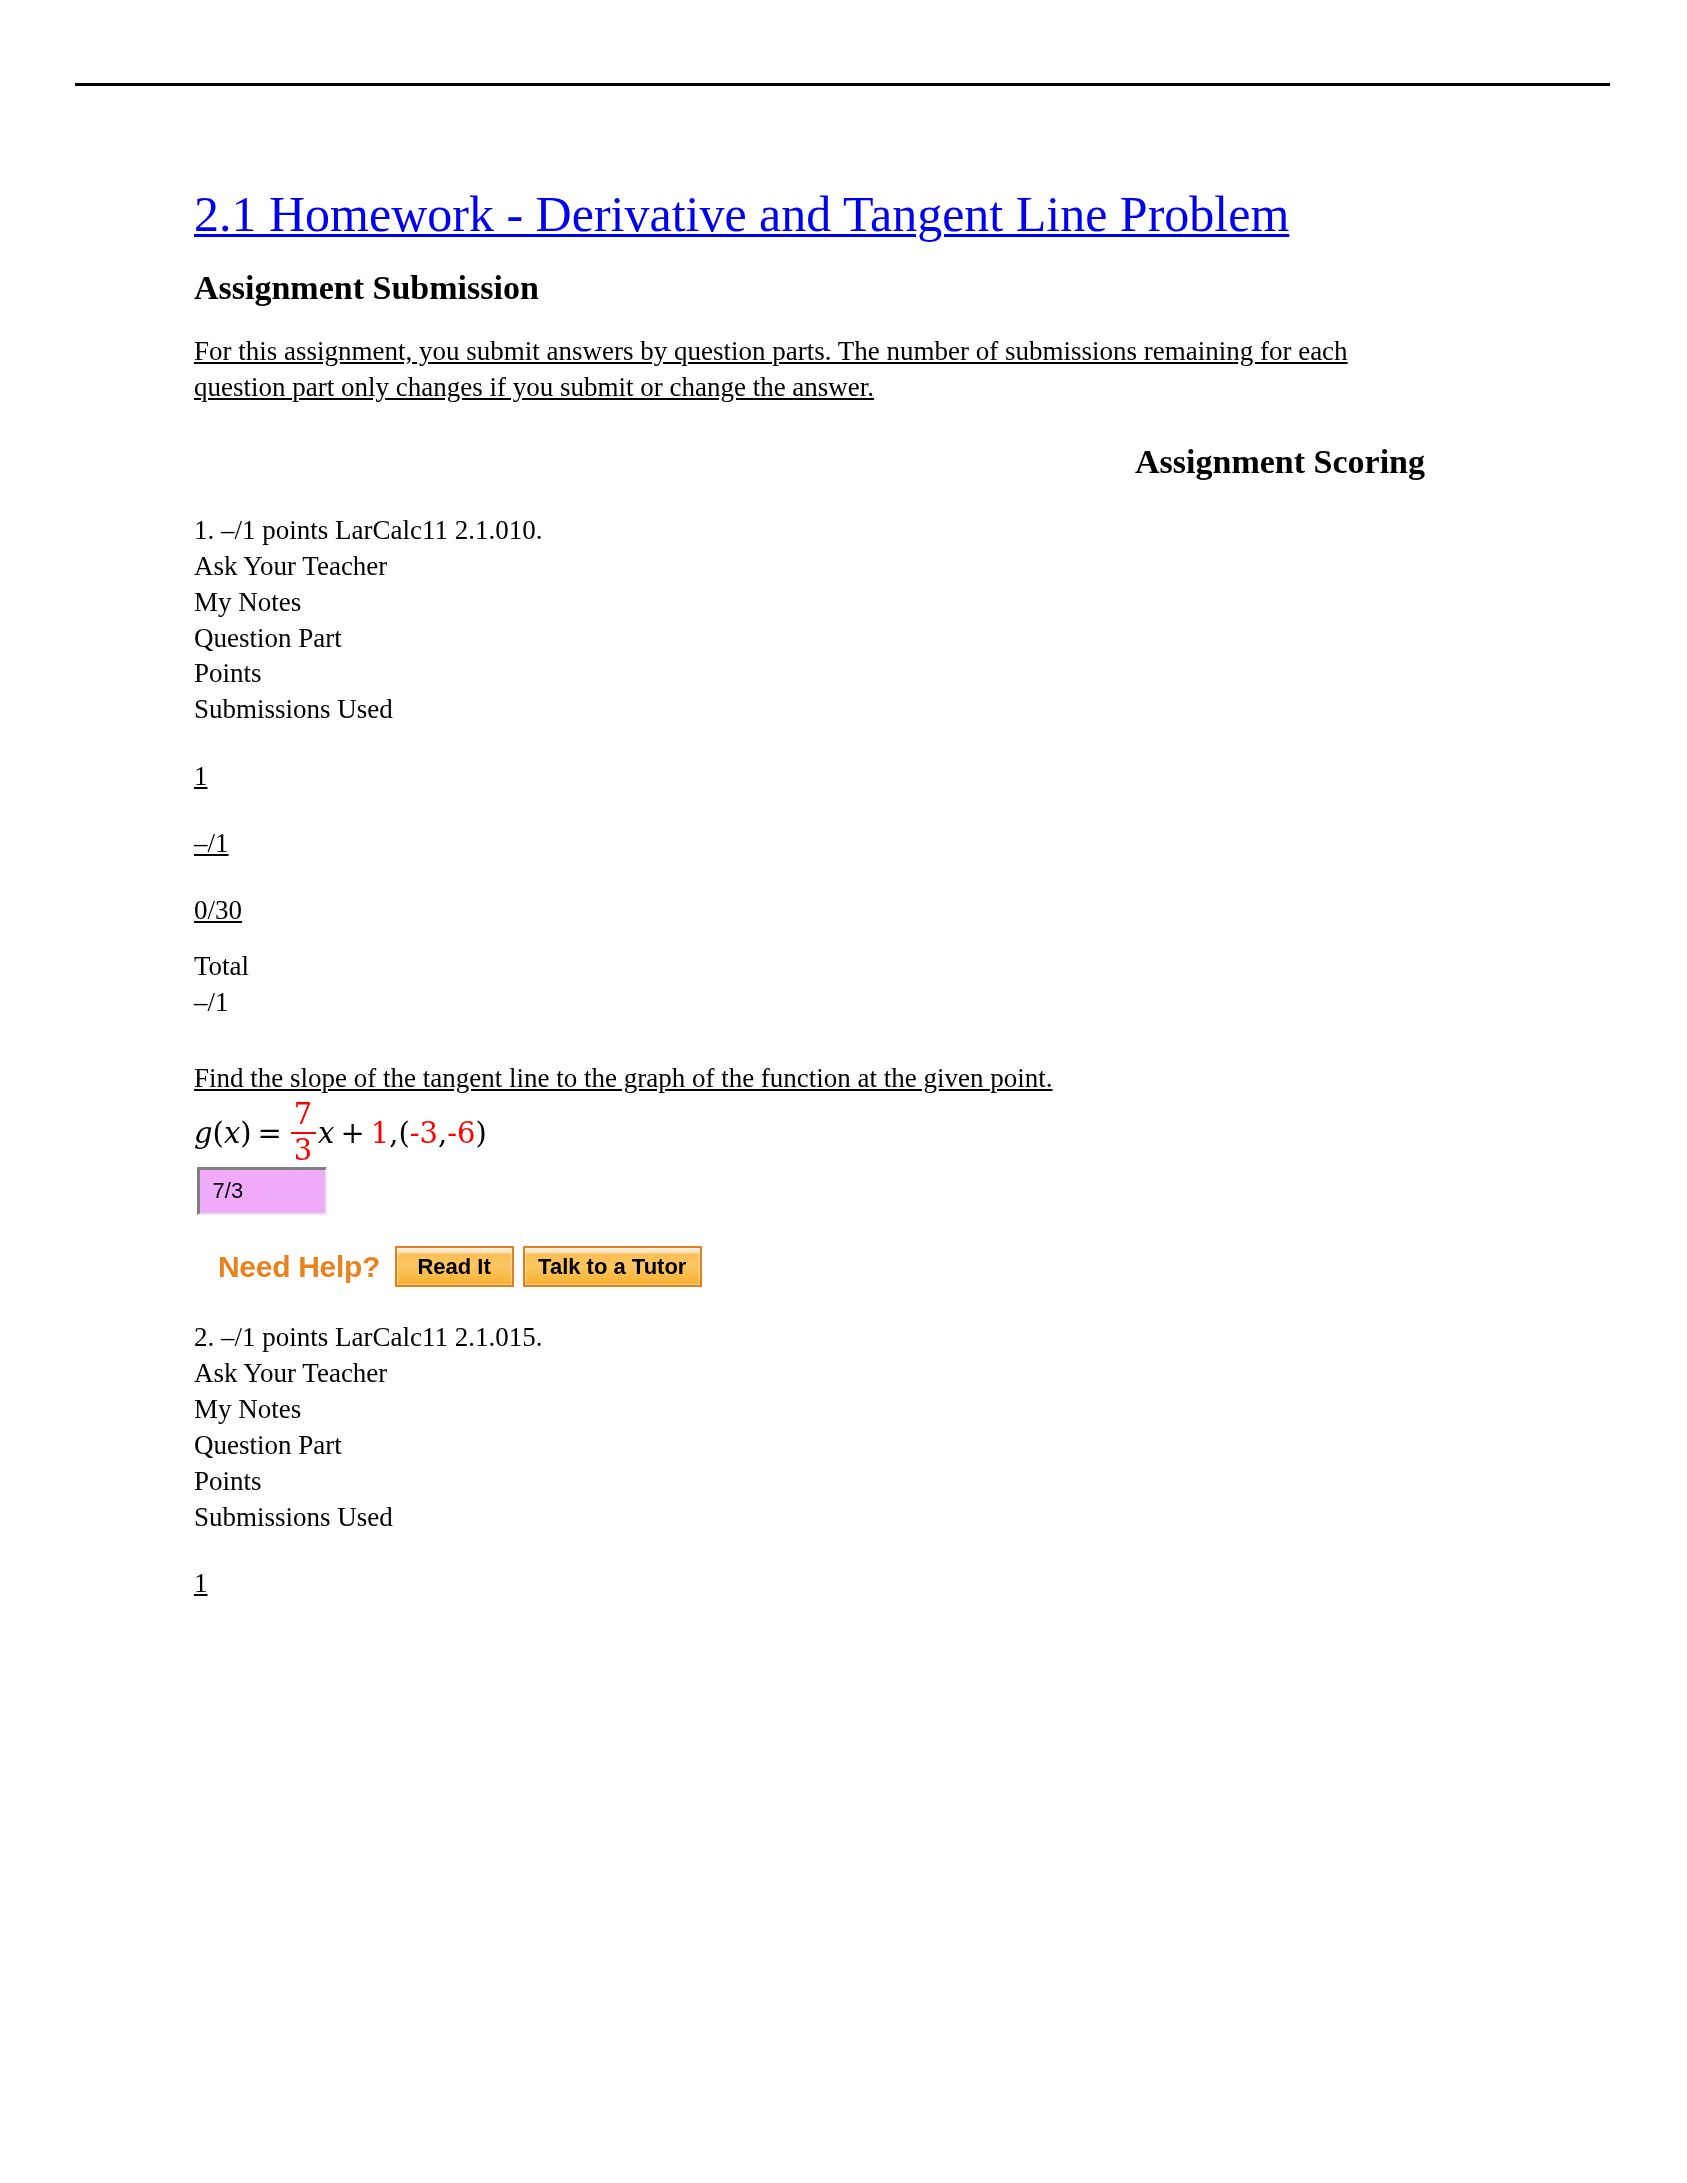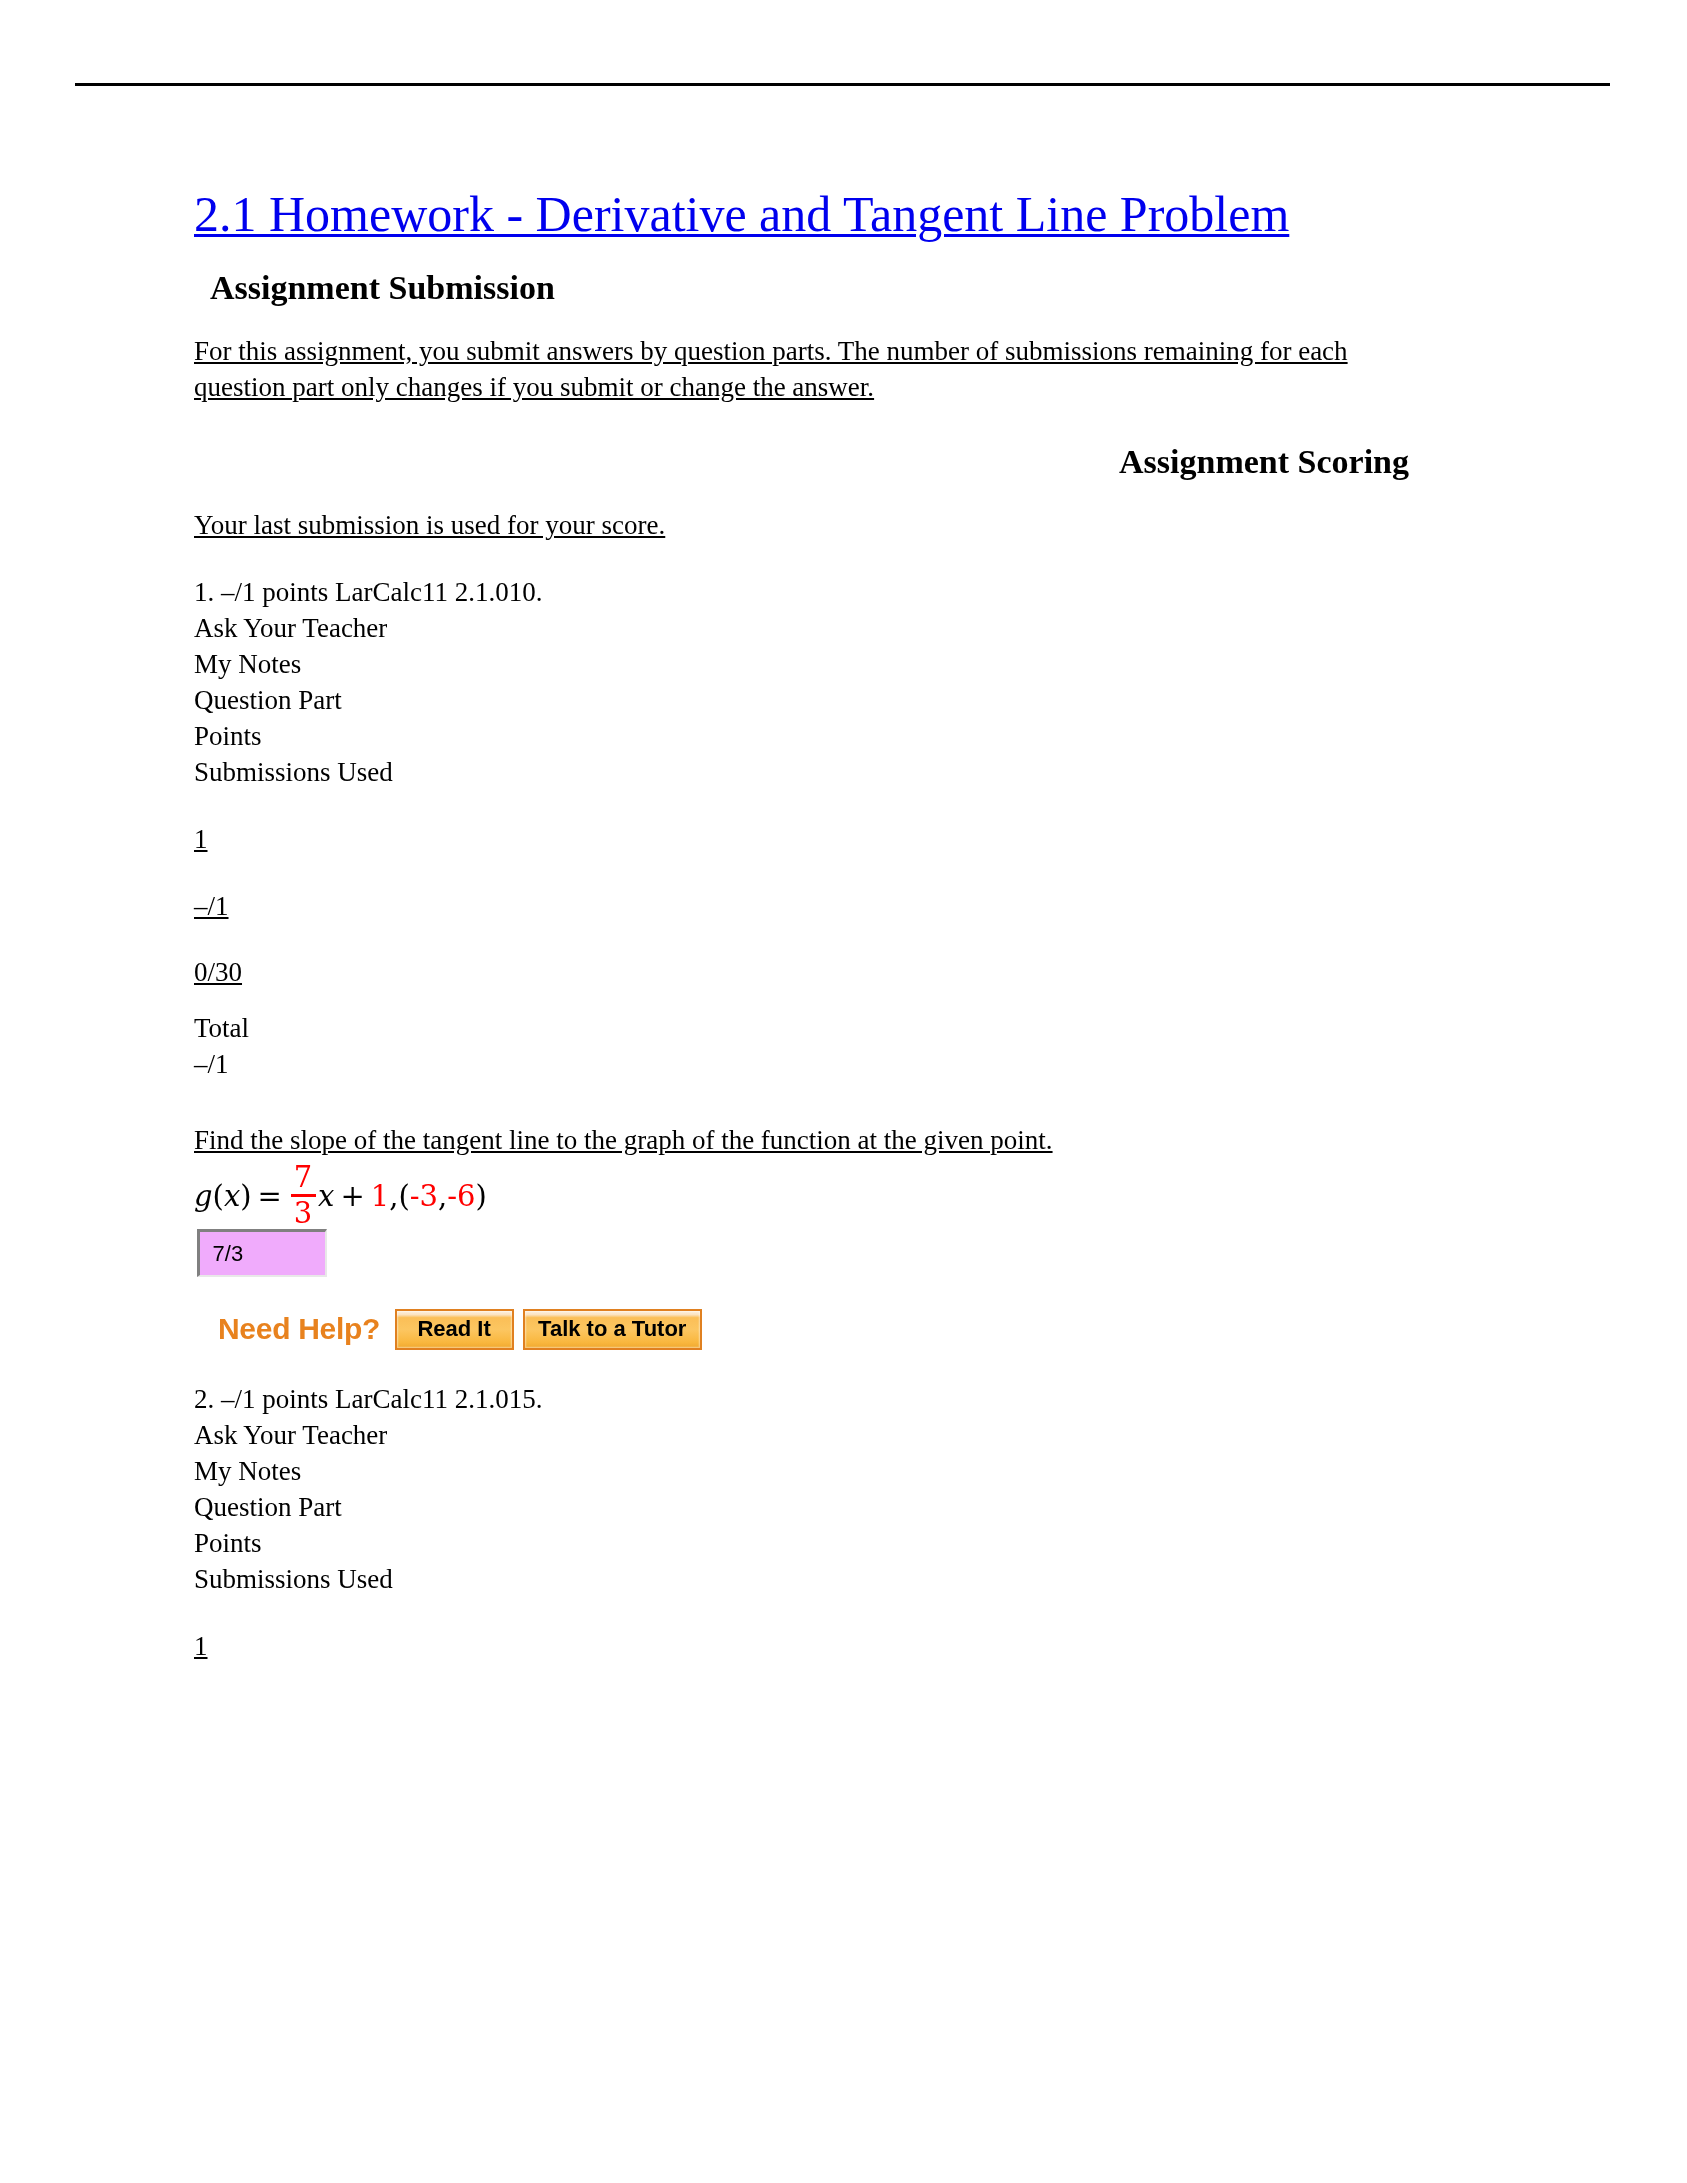--- a/index.html
+++ b/index.html
@@ -57,21 +57,21 @@
     letter-spacing: 0px;
     width: 1217px;
   }
 
   
   .h-sub {
     font-family: "Liberation Serif", "DejaVu Serif", serif;
     font-weight: bold;
     font-size: 34px;
     line-height: 1.14;
-    margin: 16px;
+    margin: 0;
     color: #000;
   }
   .sp-h1 { margin-top: 26px; }
   .sp-h2 { margin-top: 37px; text-align: right; }
 
   
   .p {
     font-size: 27px;
     line-height: 1.33;
     margin: 0;
@@ -199,21 +199,20 @@
   <div class="content">
 
     <h1 class="doc-title">2.1 Homework - Derivative and Tangent Line Problem</h1>
 
     <h2 class="h-sub sp-h1">Assignment Submission</h2>
 
     <p class="p sp-p-after-h">For this assignment, you submit answers by question parts. The number of submissions remaining for each question part only changes if you submit or change the answer.</p>
 
     <h2 class="h-sub sp-h2">Assignment Scoring</h2>
 
-    <p class="p sp-p-after-h">Your last submission is used for your score.</p>
 
     <div class="p-lines sp-p-blk">
       <div>1. –/1 points LarCalc11 2.1.010.</div>
       <div>Ask Your Teacher</div>
       <div>My Notes</div>
       <div>Question Part</div>
       <div>Points</div>
       <div>Submissions Used</div>
     </div>
 

